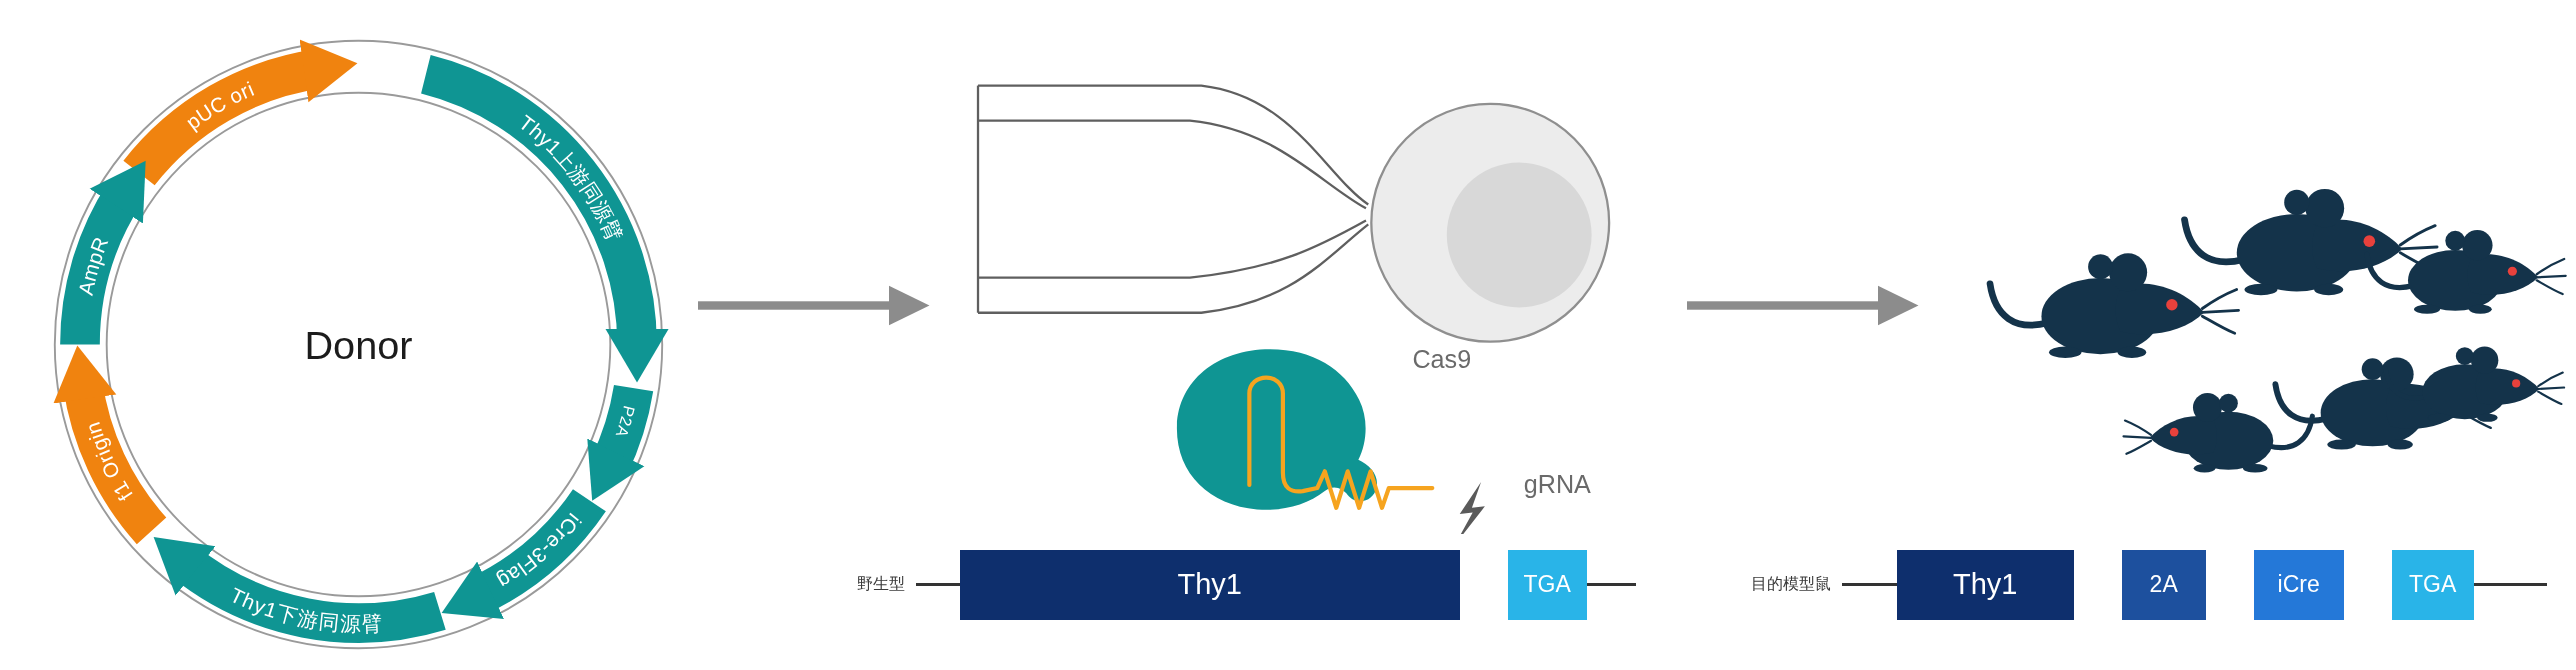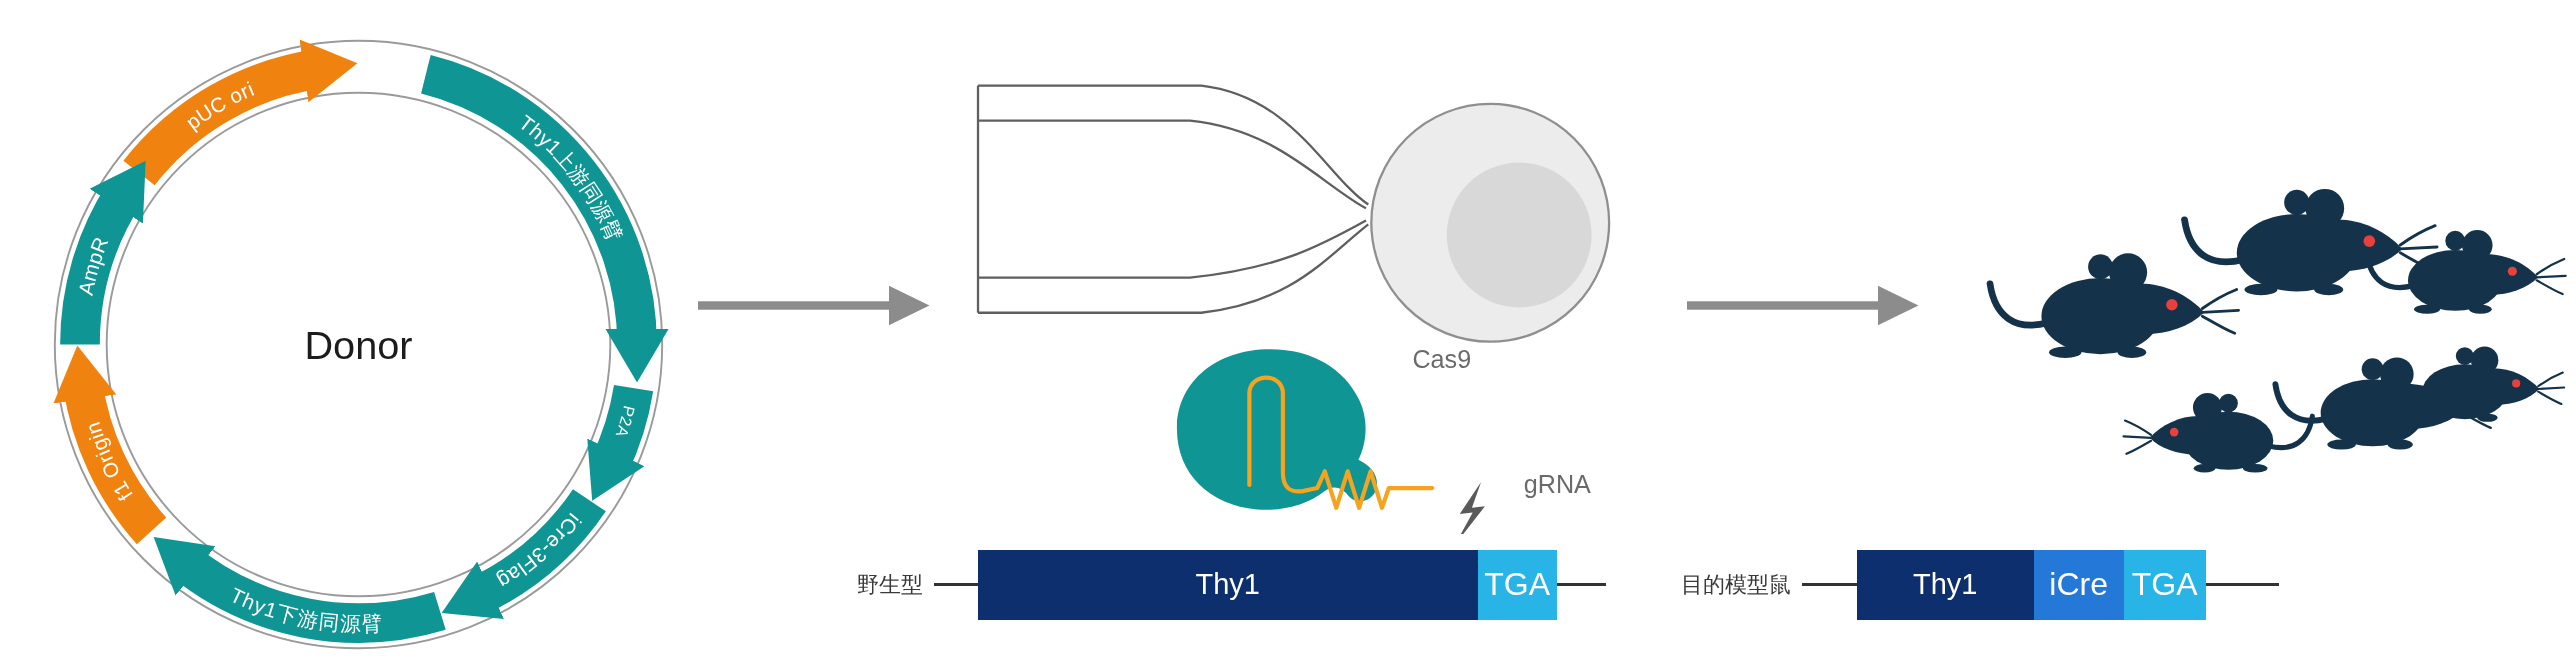--- a/index.html
+++ b/index.html
@@ -12,25 +12,25 @@
   
   .arc-label { font-size:27px; fill:#ffffff; letter-spacing:1px; }
   .arc-label-small { font-size:21px; fill:#ffffff; letter-spacing:1px; }
   .plasmid-title { font-size:52px; fill:#1c1c1c; }
 
   
   .mi-label { font-size:33px; fill:#6a6a6a; }
 
   
   .gene-bar { position:absolute; top:535px; height:99px; display:flex; align-items:center; }
-  .bar-label { font-size:22px; color:#3a3a3a; white-space:nowrap; margin-right:10.7px;font-family:Liberation Serif, serif; }
+  .bar-label { font-size:16px; color:#3a3a3a; white-space:nowrap; margin-right:10.7px;font-family:Liberation Serif, serif; }
   .bar-line { height:2.3px; }
   .seg { height:70px; display:flex; align-items:center; justify-content:center; color:#ffffff; }
   .seg-lg { font-size:29px; }
-  .seg-sm { font-size:32px; }
+  .seg-sm { font-size:23px;margin-left:48px; }
 </style>
 </head>
 <body>
 
 <div class="canvas">
 
   <svg class="abs" style="left:38px; top:24.4px;" width="641" height="641" viewBox="0 0 840 840">
     <defs>
       <marker id="ah-teal" viewBox="0 0 10 10" refX="2.5" refY="5" markerWidth="1.6" markerHeight="1.9" orient="auto">
         <path d="M0,0 L8.5,5 L0,10 Z" fill="#0f9593"></path>
@@ -144,23 +144,24 @@
       </g>
     </defs>
     <use href="#mouse" transform="translate(338,95) scale(-1.25,1.25)"></use>
     <use href="#mouse" transform="translate(598,10) scale(-1.27,1.27)"></use>
     <use href="#mouse" transform="translate(775,70) scale(-1,1)"></use>
     <use href="#mouse" transform="translate(253,285) scale(0.95)"></use>
     <use href="#mouse" transform="translate(678,235) scale(-1.1,1.1)"></use>
     <use href="#mouse" transform="translate(776,225) scale(-0.9,0.9)"></use>
   </svg>
 
-  <div class="gene-bar" style="left:1681px;text-align:right;">
+  <div class="gene-bar" style="left:1751px;text-align:right;">
     <div class="bar-label">目的模型鼠</div>
     <div class="bar-line" style="width: 55px; background-color: rgb(51, 51, 51);"></div>
     <div class="seg seg-lg" style="width: 177px; background-color: rgb(14, 47, 109);">Thy1</div>
+    <div class="seg seg-sm" style="width: 84px; background-color: rgb(29, 80, 158);">2A</div>
     <div class="seg seg-sm" style="width: 90px; background-color: rgb(36, 120, 216);">iCre</div>
     <div class="seg seg-sm" style="width: 82px; background-color: rgb(41, 180, 232);">TGA</div>
     <div class="bar-line" style="width: 73px; background-color: rgb(51, 51, 51);"></div>
   </div>
 
 </div>
 
 
 </body></html>

